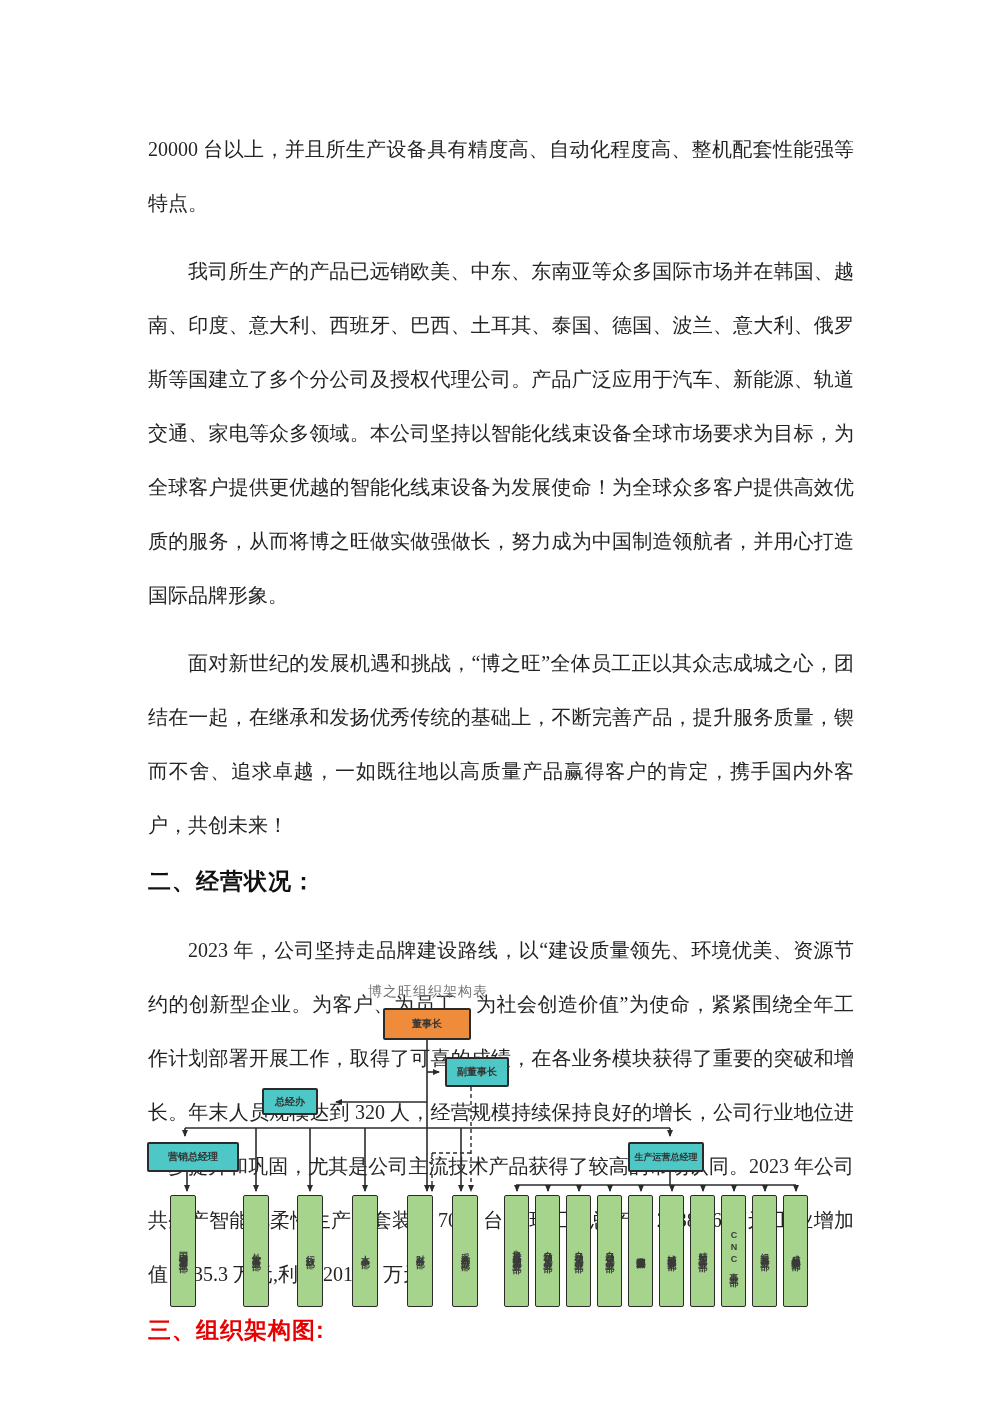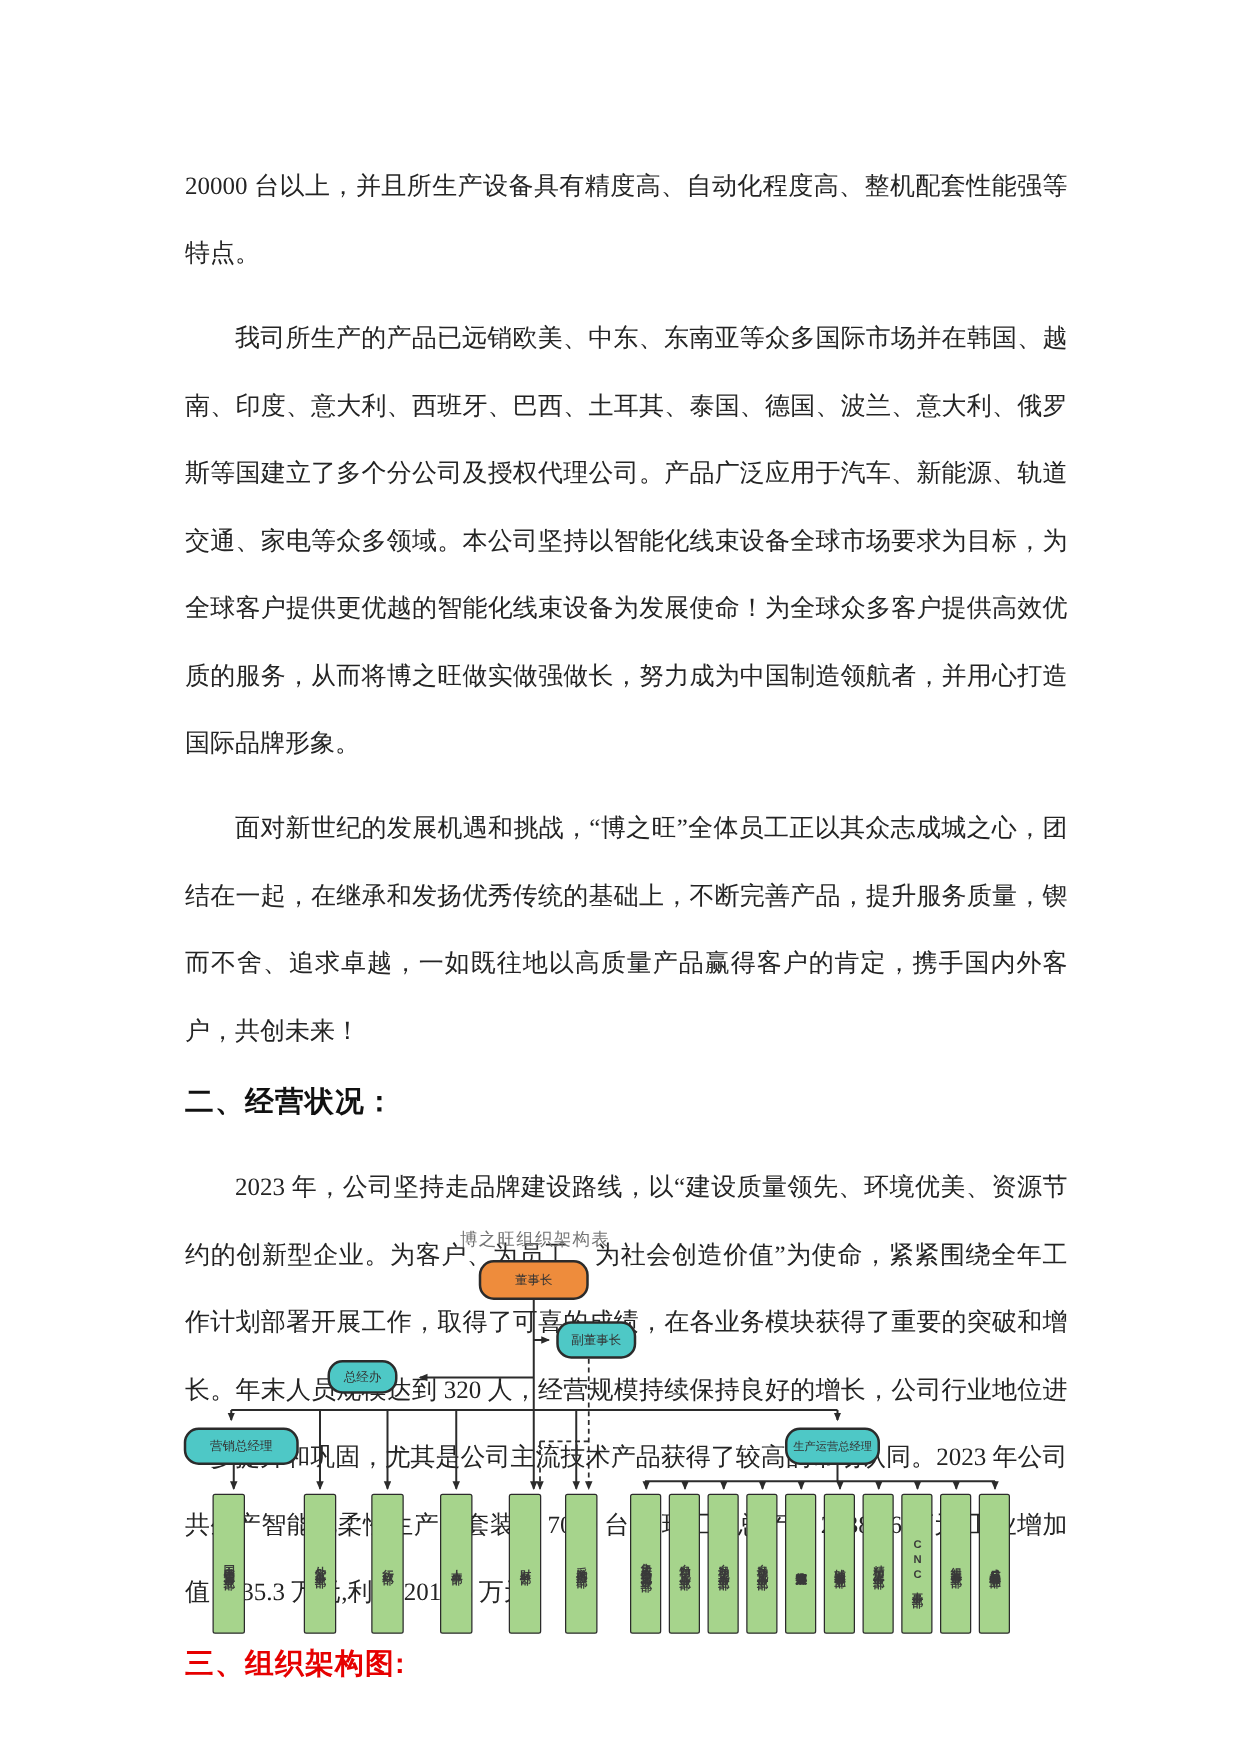--- a/index.html
+++ b/index.html
@@ -36,23 +36,23 @@
     font-family:"Liberation Sans", sans-serif;
   }
   .org-title{
     position:absolute;left:368px;top:5px;
     font-size:14px;font-weight:normal;color:#737373;letter-spacing:1px;
   }
   .connectors{position:absolute;left:0;top:0;width:993px;height:370px;}
   .node{
     position:absolute;
     border:2px solid var(--border,#2b2b2b);
-    border-radius:12px;
+    border-radius:2px;
     display:flex;align-items:center;justify-content:center;
-    font-size:10px;color:#333;font-weight:normal;
+    font-size:10px;color:#333;font-weight:bold;
     box-sizing:border-box;
     text-align:right;
   }
   .node.chairman{background:var(--chairman_fill,#EE8C3C);}
   .node.manager{background:var(--manager_fill,#4EC8C6);}
   .dept{
     position:absolute;top:217px;height:112px;width:26px;
     background:var(--department_fill,#A6D48C);
     border:1.5px solid var(--border,#2b2b2b);
     border-radius:2px;

